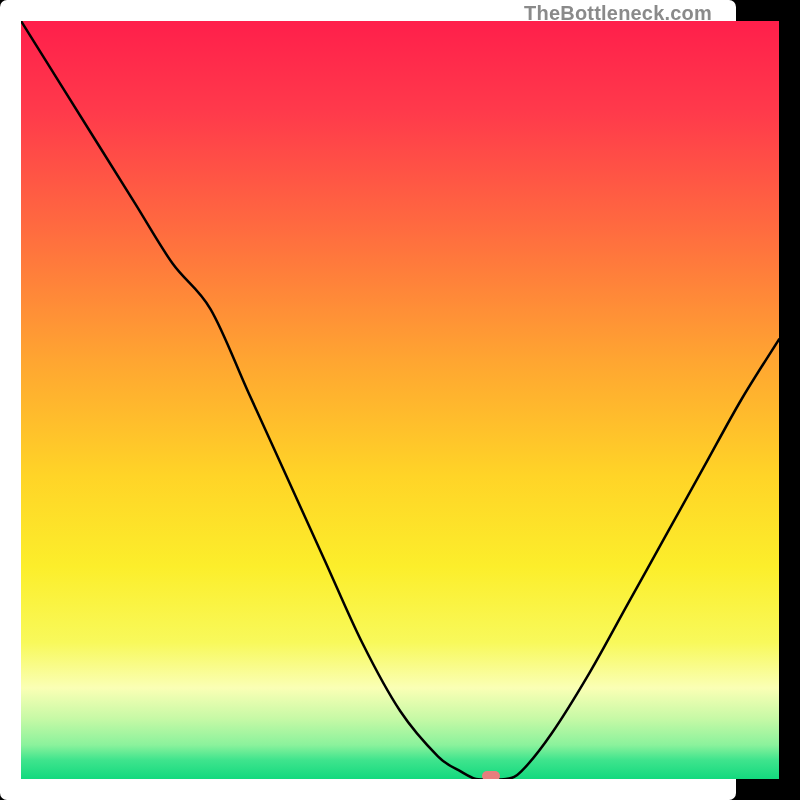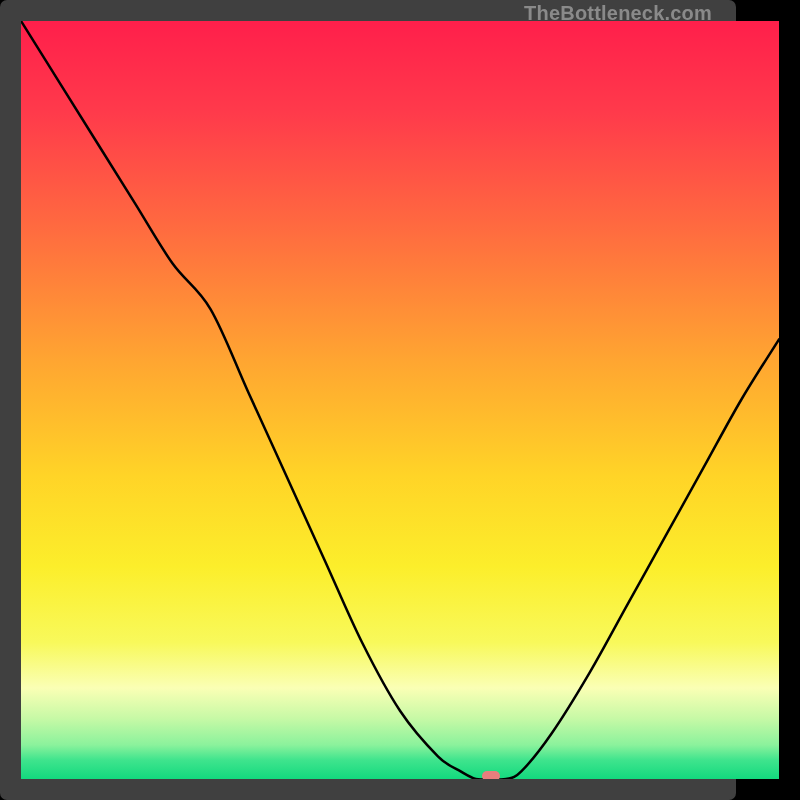--- a/index.html
+++ b/index.html
@@ -1,21 +1,21 @@
 <!DOCTYPE html>
 <html><head>
 <meta charset="utf-8">
 <style>
   * { margin: 0; padding: 0; box-sizing: border-box; }
   html, body { width: 800px; height: 800px; background: #000; overflow: hidden; }
   .chart-container {
     position: absolute;
     width: 736px;
     height: 800px;
-    background: #404040;
+    background: #ffffff;
     border-radius: 7px;
   }
   .plot-area {
     position: absolute;
     left: 21px;
     top: 21px;
     width: 758px;
     height: 758px;
     overflow: hidden;
   }

